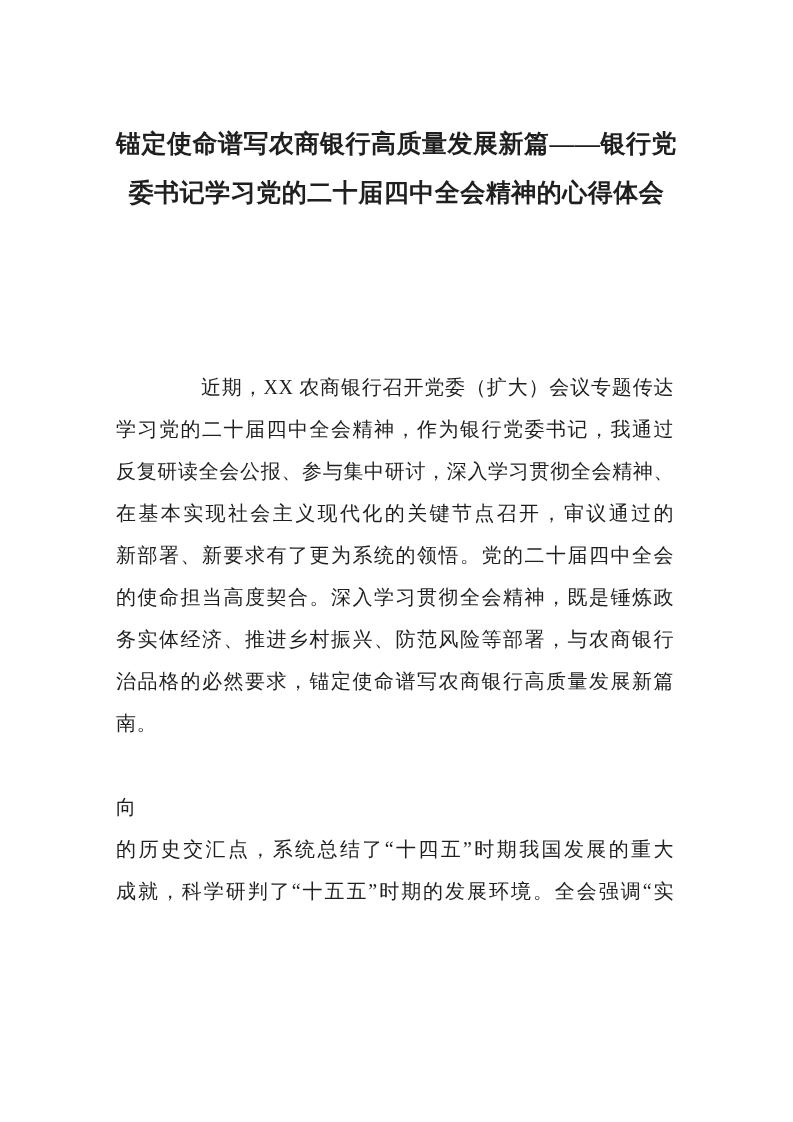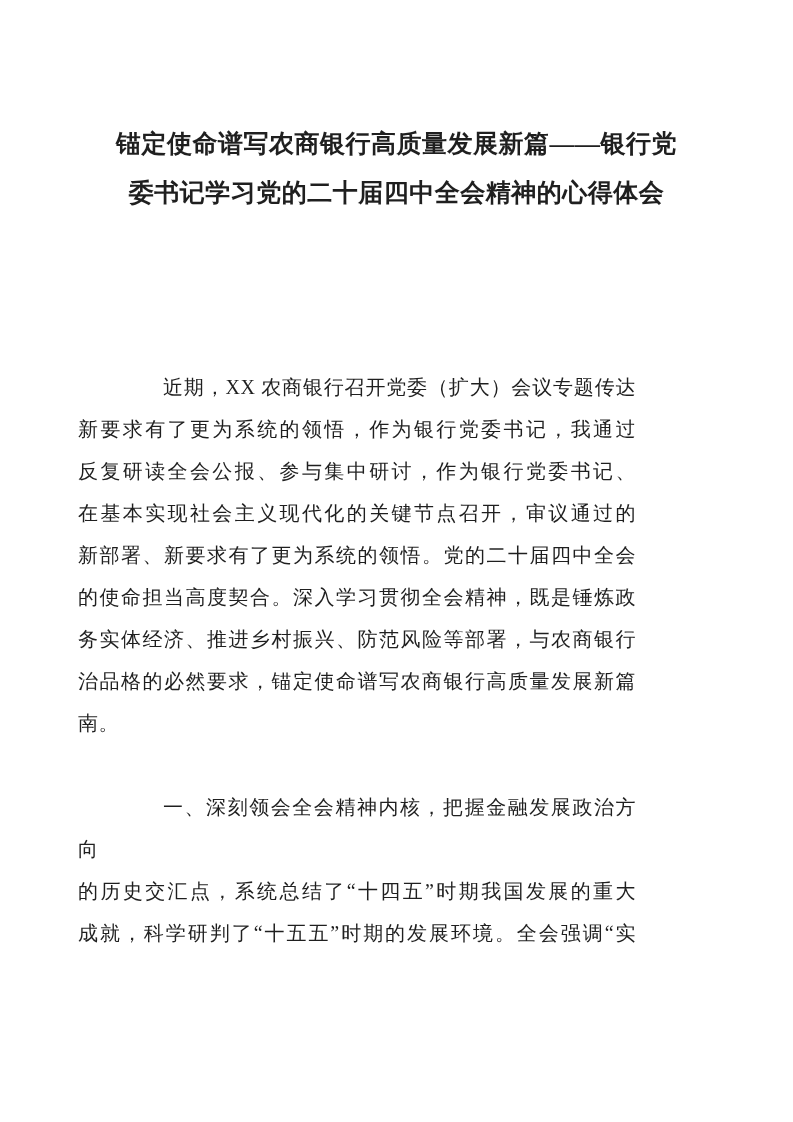--- a/index.html
+++ b/index.html
@@ -21,21 +21,21 @@
     margin: 0;
     padding-top: 119px;
     font-size: 25px;
     font-weight: bold;
     line-height: 49px;
     text-align: center;
     letter-spacing: 0.5px;
   }
   .doc-body {
     width: 558px;
-    margin: 149px 117px 0 78px;
+    margin: 149px 117px 0 116px;
     font-size: 20px;
     line-height: 42px;
   }
   .para {
     margin: 0;
     padding: 0;
   }
   .para.gap-before {
     margin-top: 42px;
   }
@@ -59,32 +59,31 @@
 
   <h1 class="title">
     <div class="title-line">锚定使命谱写农商银行高质量发展新篇——银行党</div>
     <div class="title-line">委书记学习党的二十届四中全会精神的心得体会</div>
   </h1>
 
   <div class="doc-body">
 
     <div class="para">
       <div class="line first">近期，XX 农商银行召开党委（扩大）会议专题传达</div>
-      <div class="line">新要求有了更为系统的领悟，作为银行党委书记，我通过</div>
-      <div class="line">反复研读全会公报、参与集中研讨，作为银行党委书记、</div>
+      <div class="line">学习党的二十届四中全会精神，作为银行党委书记，我通过</div>
+      <div class="line">反复研读全会公报、参与集中研讨，深入学习贯彻全会精神、</div>
       <div class="line">在基本实现社会主义现代化的关键节点召开，审议通过的</div>
       <div class="line">新部署、新要求有了更为系统的领悟。党的二十届四中全会</div>
       <div class="line">的使命担当高度契合。深入学习贯彻全会精神，既是锤炼政</div>
       <div class="line">务实体经济、推进乡村振兴、防范风险等部署，与农商银行</div>
       <div class="line">治品格的必然要求，锚定使命谱写农商银行高质量发展新篇</div>
       <div class="line end">南。</div>
     </div>
 
     <div class="para gap-before">
-      <div class="line first">一、深刻领会全会精神内核，把握金融发展政治方</div>
       <div class="line end">向</div>
     </div>
 
     <div class="para">
       <div class="line">的历史交汇点，系统总结了“十四五”时期我国发展的重大</div>
       <div class="line">成就，科学研判了“十五五”时期的发展环境。全会强调“实</div>
     </div>
 
   </div>
 </div>

